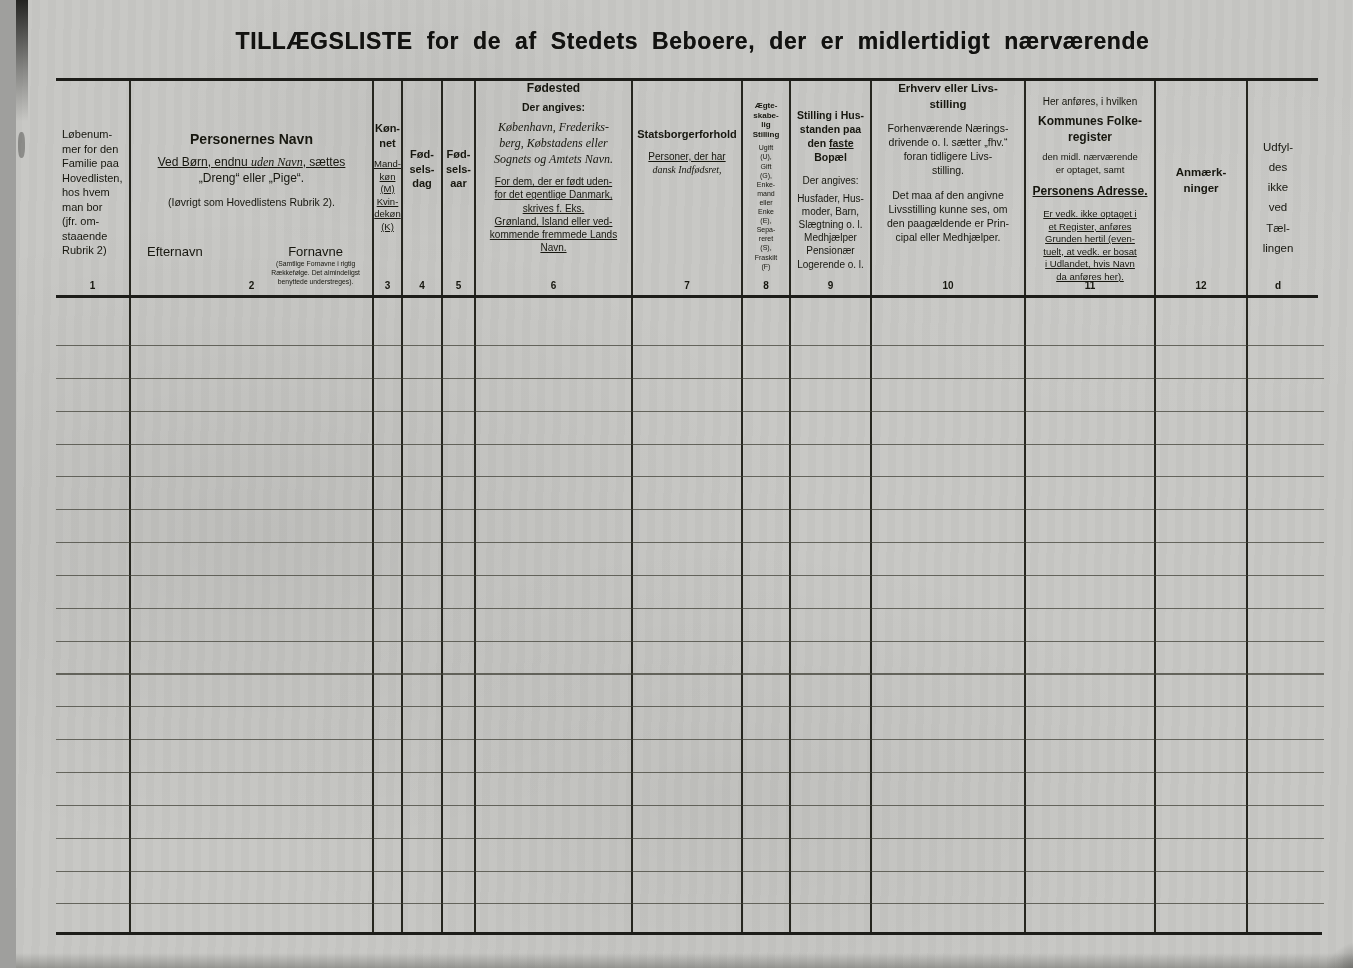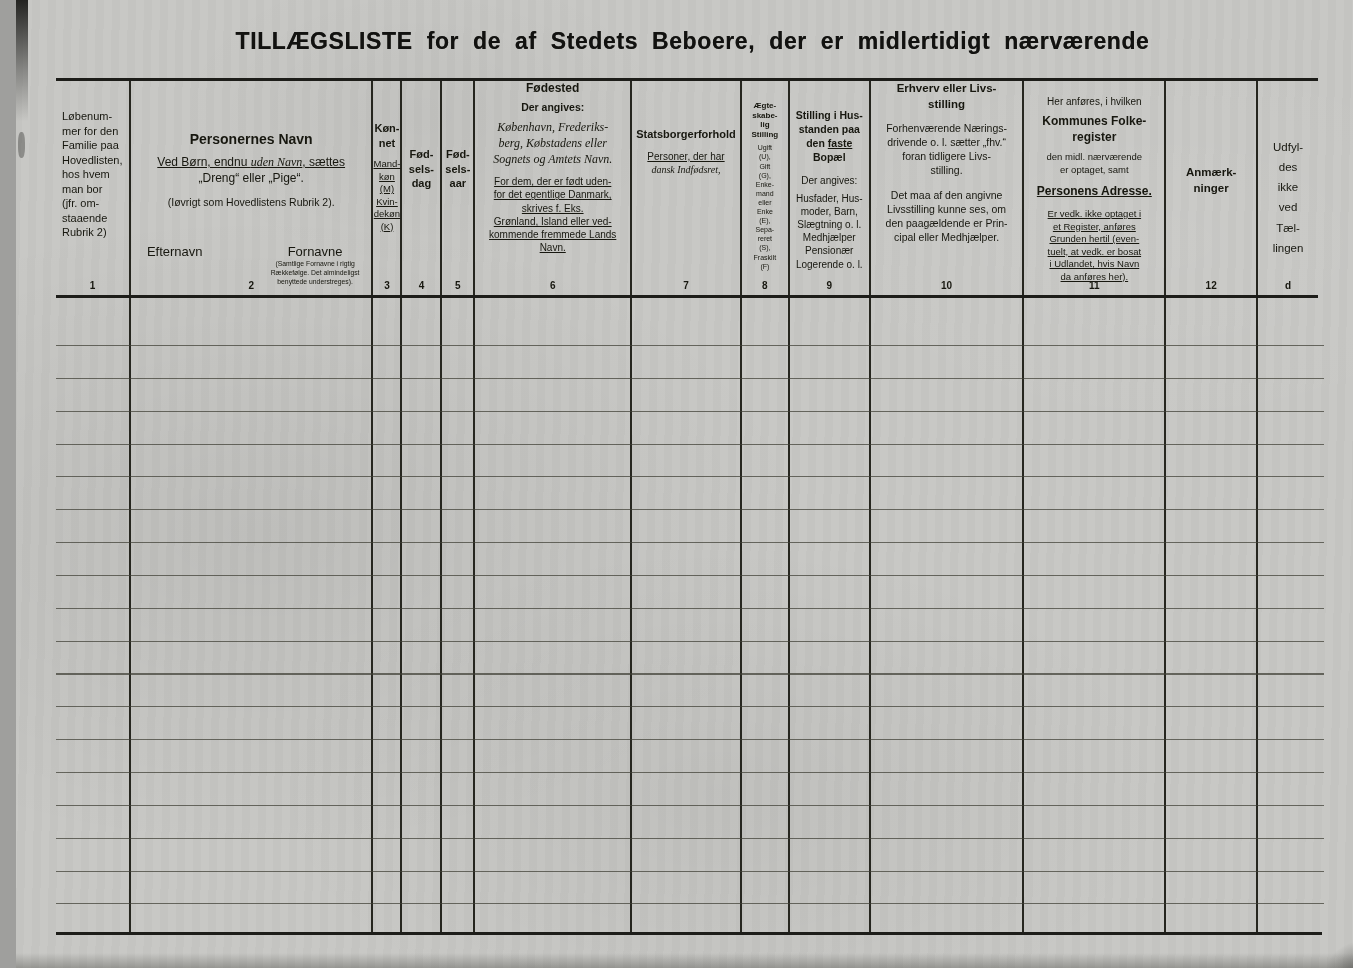--- a/index.html
+++ b/index.html
@@ -49,21 +49,21 @@
   .rule.bottom{top:854px;width:1266px;}
 
   .header{position:absolute;left:0;top:3px;width:1262px;height:214px;display:flex;}
   .body{position:absolute;left:0;top:220px;width:1262px;height:634px;display:flex;}
 
   .cell,.bcol{box-sizing:border-box;border-right:2px solid #26261f;}
   .cell{position:relative;text-align:center;}
   .bcol{height:100%;}
   .w1{width:75px}.w2{width:243px}.w3{width:29px}.w4{width:40px}.w5{width:33px}
   .w6{width:157px}.w7{width:110px}.w8{width:48px}.w9{width:81px}.w10{width:154px}
-  .w11{width:142px}.w12{width:92px}.w13{width:60px;border-right:none}
+  .w11{width:130px}.w12{width:92px}.w13{width:60px;border-right:none}
 
   .row-lines{
     position:absolute;left:0;top:267px;width:1268px;height:580px;
     background:repeating-linear-gradient(to bottom,
       rgba(62,62,52,.72) 0px, rgba(62,62,52,.72) 1px,
       transparent 1px, transparent 32.85px);
     pointer-events:none;
   }
 
   .prelines{white-space:pre-line;}
@@ -80,21 +80,21 @@
   .fs105{font-size:10.5px;line-height:1.32;}
   .fs11{font-size:11px;line-height:1.32;}
   .fs115{font-size:11.5px;line-height:1.35;}
   .fs12{font-size:12px;line-height:1.3;}
   .fs13{font-size:13px;}
   .fs14{font-size:14px;}
   .tiny{font-size:6.8px;line-height:1.35;}
   .mt4{margin-top:4px;}.mt6{margin-top:6px;}.mt8{margin-top:8px;text-decoration:underline;}
   .mt10{margin-top:10px;}.mt12{margin-top:12px;}
 
-  .pt-c1{padding-top:28px;}
+  .pt-c1{padding-top:46px;}
   .pt-c2{padding-top:50px;}
   .pt-c3{padding-top:40px;}
   .pt-c45{padding-top:66px;}
   .pt-c6{}
   .pt-c7{padding-top:46px;}
   .pt-c8{padding-top:20px;}
   .pt-c9{padding-top:28px;}
   .pt-c10{}
   .pt-c11{padding-top:14px;}
   .pt-c12{padding-top:84px;}

